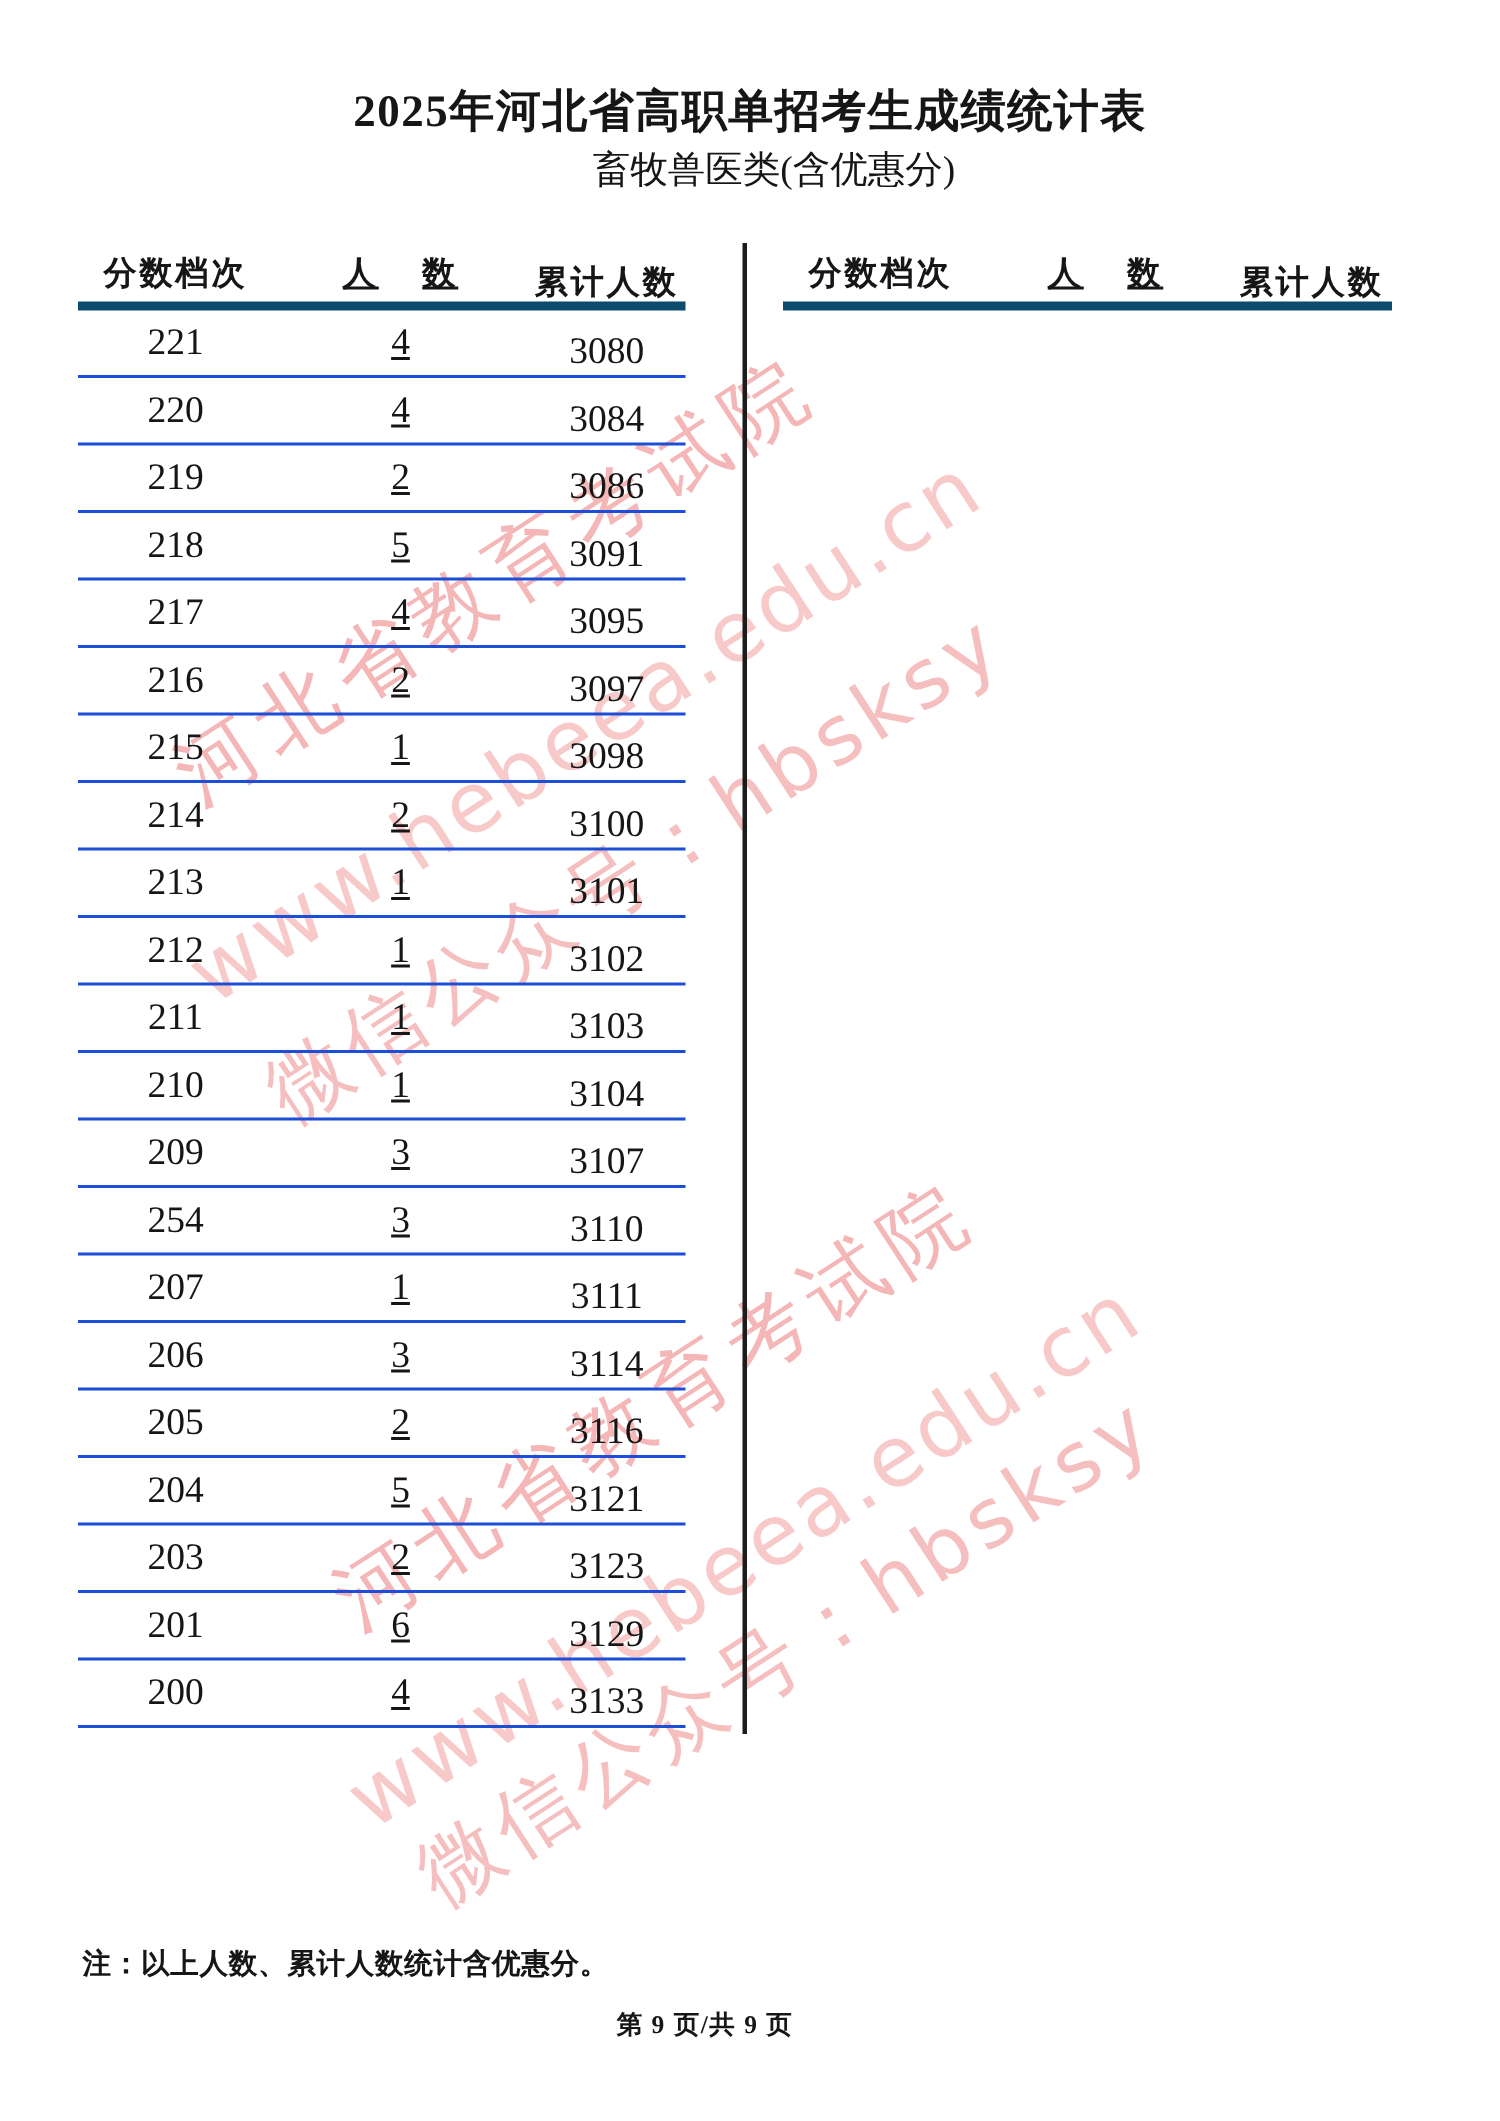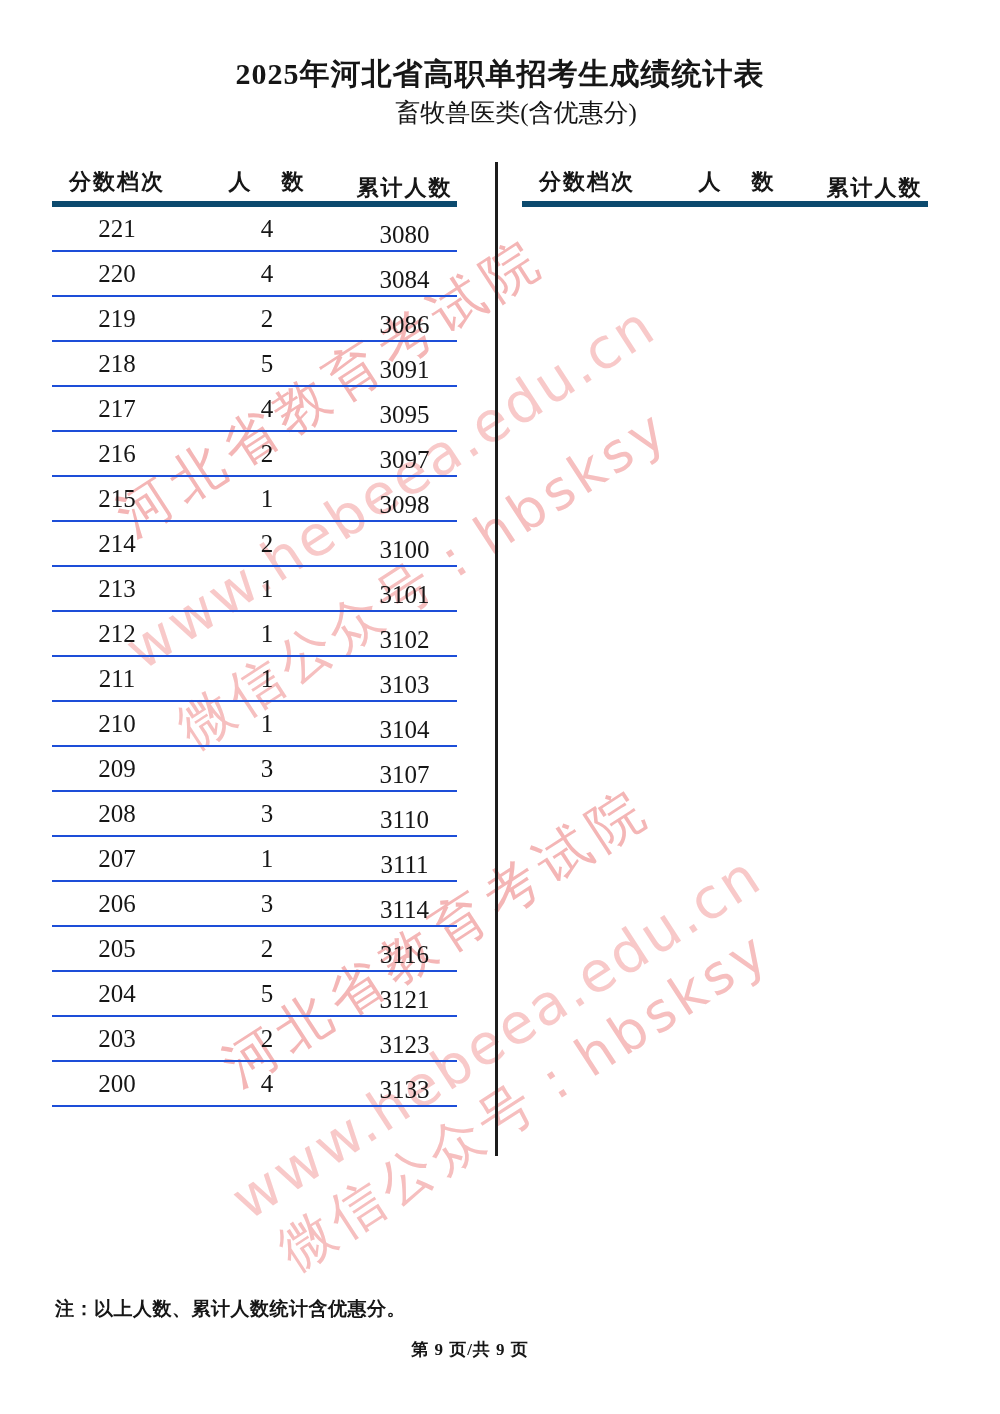--- a/index.html
+++ b/index.html
@@ -25,21 +25,21 @@
          font-size:25px;font-weight:normal;padding-left:16px;}
 
   
   .stat-table{position:absolute;top:162px;z-index:2;}
   .stat-table.left{left:52px;width:405px;}
   .stat-table.right{left:522px;width:406px;}
   .thead{display:flex;height:39px;align-items:center;border-bottom:6px solid #0c4a6e;
          font-size:22px;font-weight:bold;letter-spacing:2px;}
   .c{text-align:center;}
   .c1{width:130px;}
-  .c2{width:170px;}
+  .c2{width:170px;text-decoration:underline;}
   .c3{width:105px;margin-top:12px;}
   .hgap{display:inline-block;width:29px;}
   .trow{display:flex;height:43px;align-items:center;border-bottom:2px solid #1d4ed8;
         font-size:25px;}
   .vdivider{position:absolute;left:495px;top:162px;width:2.5px;height:994px;
         background:#1c1c1c;z-index:2;}
 
   
   .note{position:absolute;left:55px;top:1296px;z-index:2;
         font-family:"Liberation Sans","DejaVu Sans",sans-serif;
@@ -130,21 +130,21 @@
           <div class="c c1">210</div>
           <div class="c c2">1</div>
           <div class="c c3">3104</div>
         </div>
         <div class="trow">
           <div class="c c1">209</div>
           <div class="c c2">3</div>
           <div class="c c3">3107</div>
         </div>
         <div class="trow">
-          <div class="c c1">208</div>
+          <div class="c c1">254</div>
           <div class="c c2">3</div>
           <div class="c c3">3110</div>
         </div>
         <div class="trow">
           <div class="c c1">207</div>
           <div class="c c2">1</div>
           <div class="c c3">3111</div>
         </div>
         <div class="trow">
           <div class="c c1">206</div>
@@ -160,20 +160,25 @@
           <div class="c c1">204</div>
           <div class="c c2">5</div>
           <div class="c c3">3121</div>
         </div>
         <div class="trow">
           <div class="c c1">203</div>
           <div class="c c2">2</div>
           <div class="c c3">3123</div>
         </div>
         <div class="trow">
+          <div class="c c1">201</div>
+          <div class="c c2">6</div>
+          <div class="c c3">3129</div>
+        </div>
+        <div class="trow">
           <div class="c c1">200</div>
           <div class="c c2">4</div>
           <div class="c c3">3133</div>
         </div>
       </div>
   </div>
 
   <div class="vdivider"></div>
 
   <div class="stat-table right">

